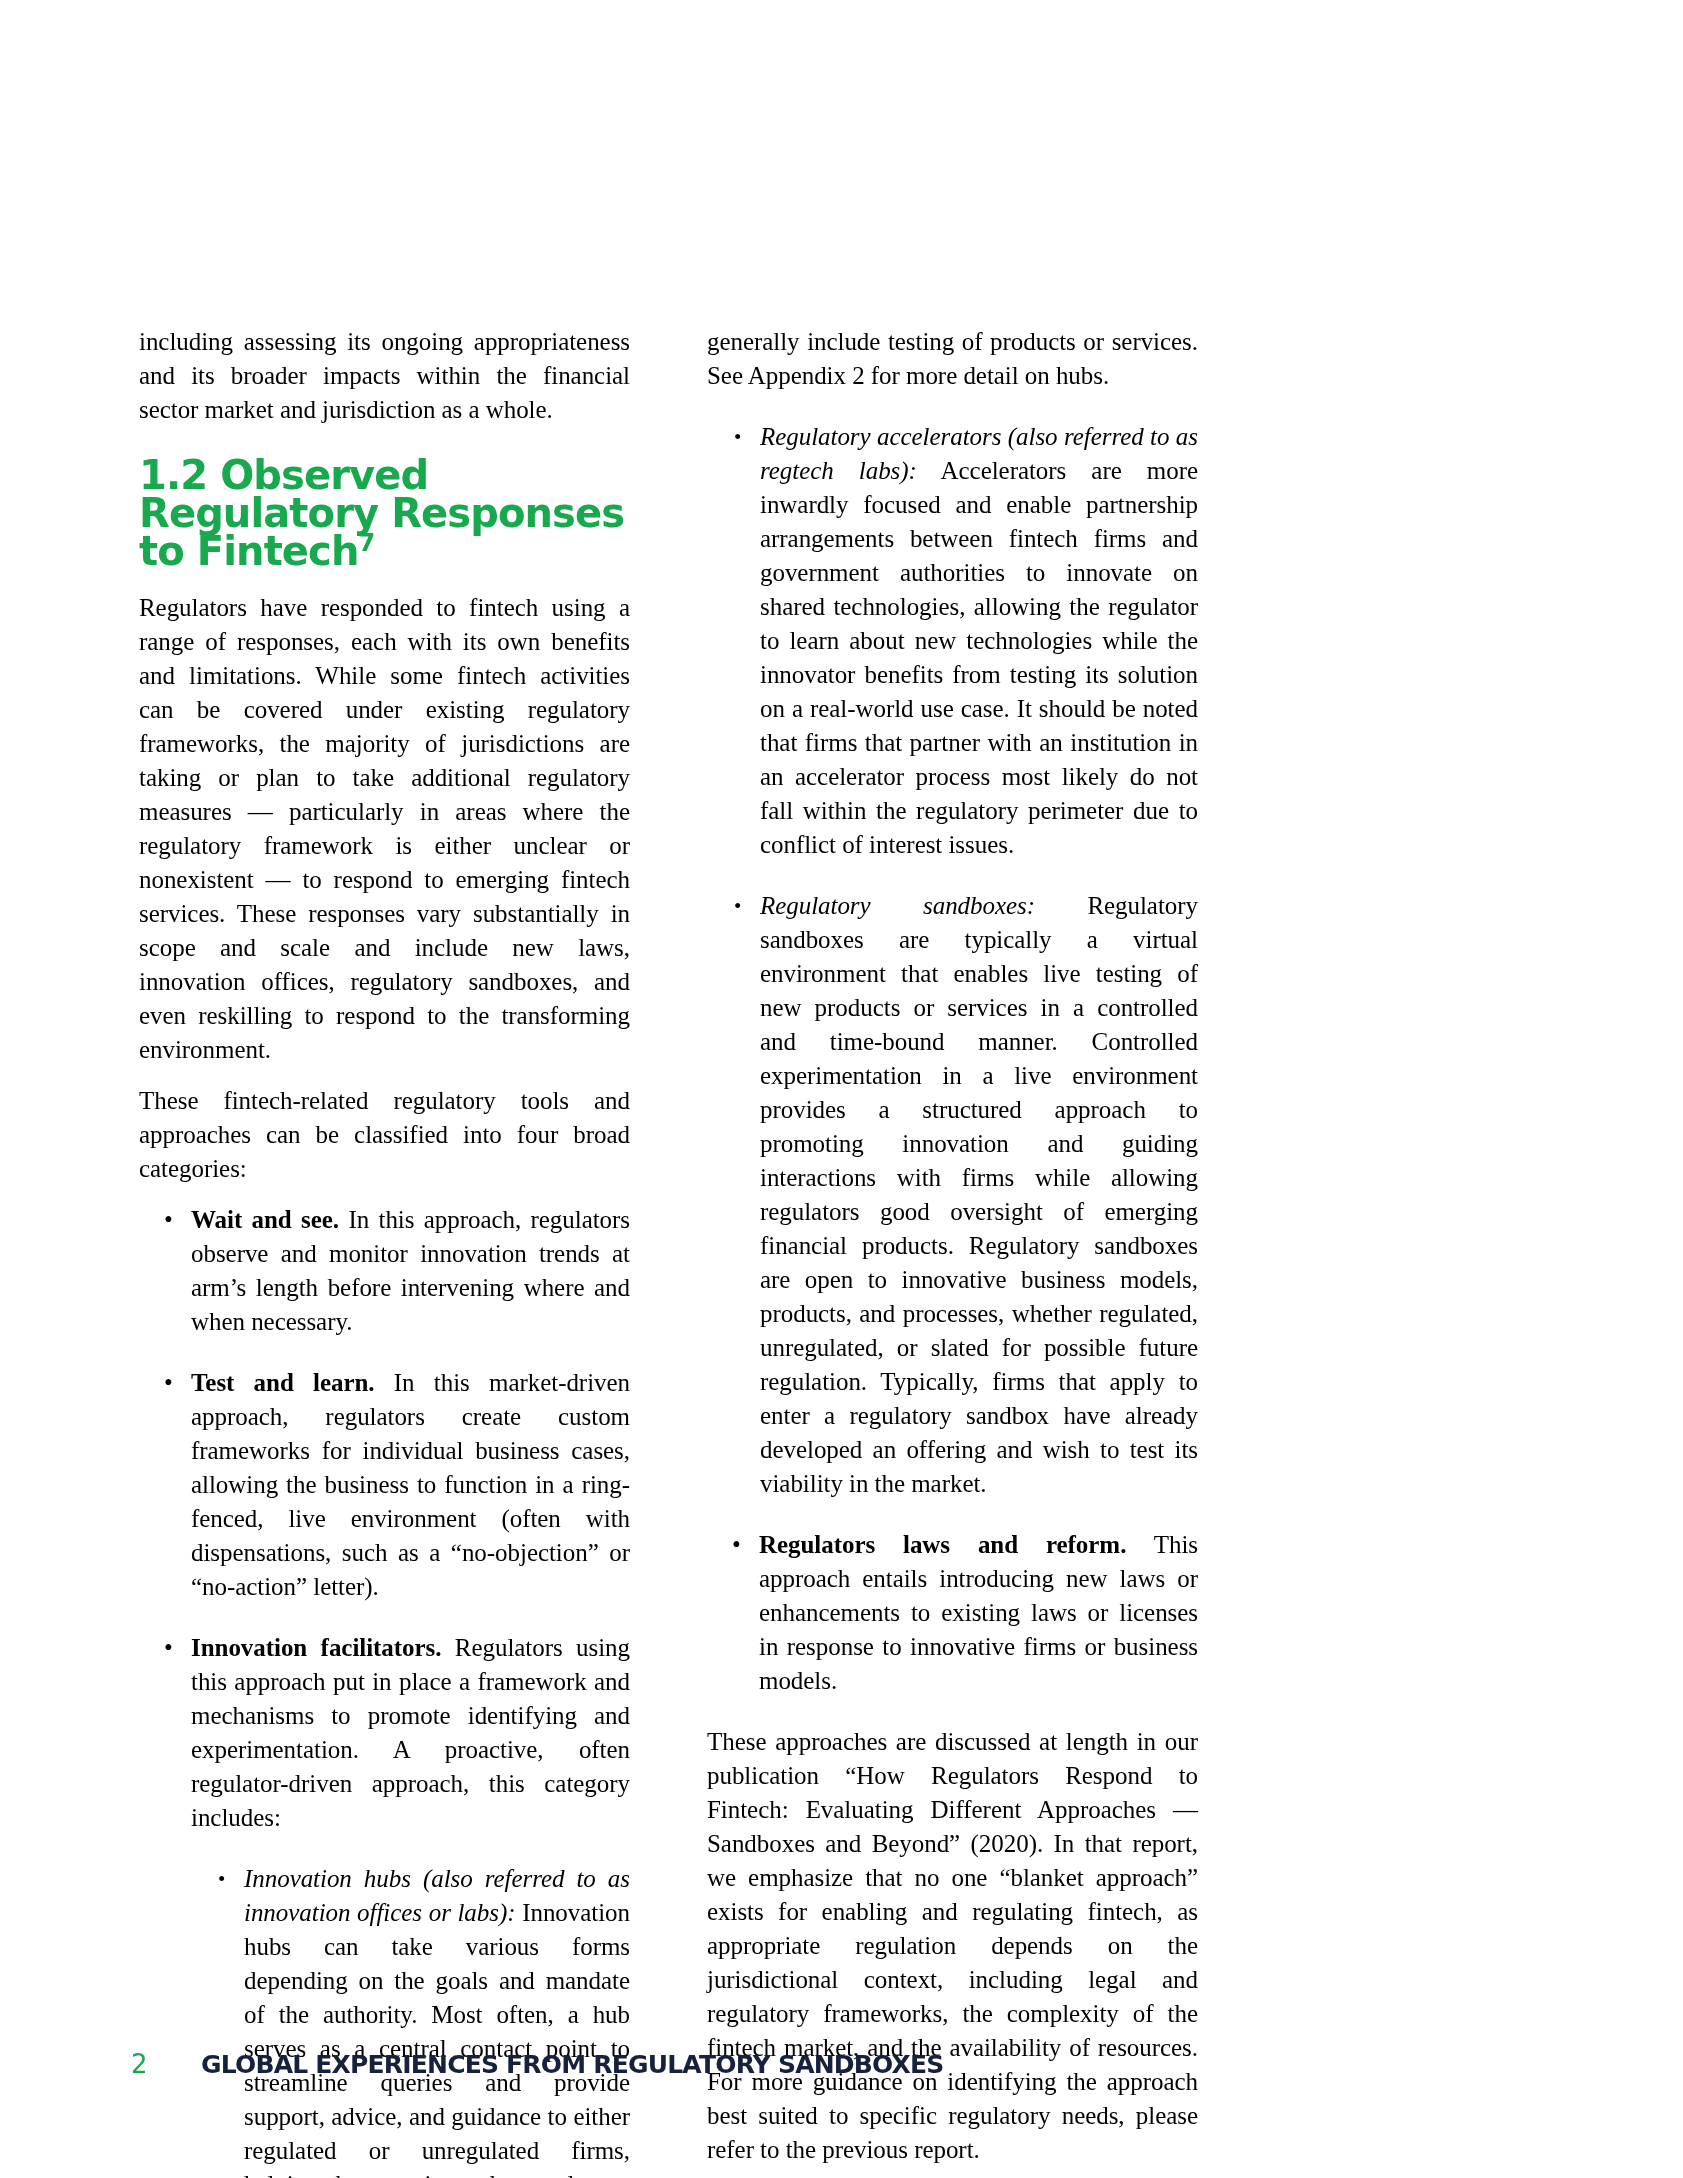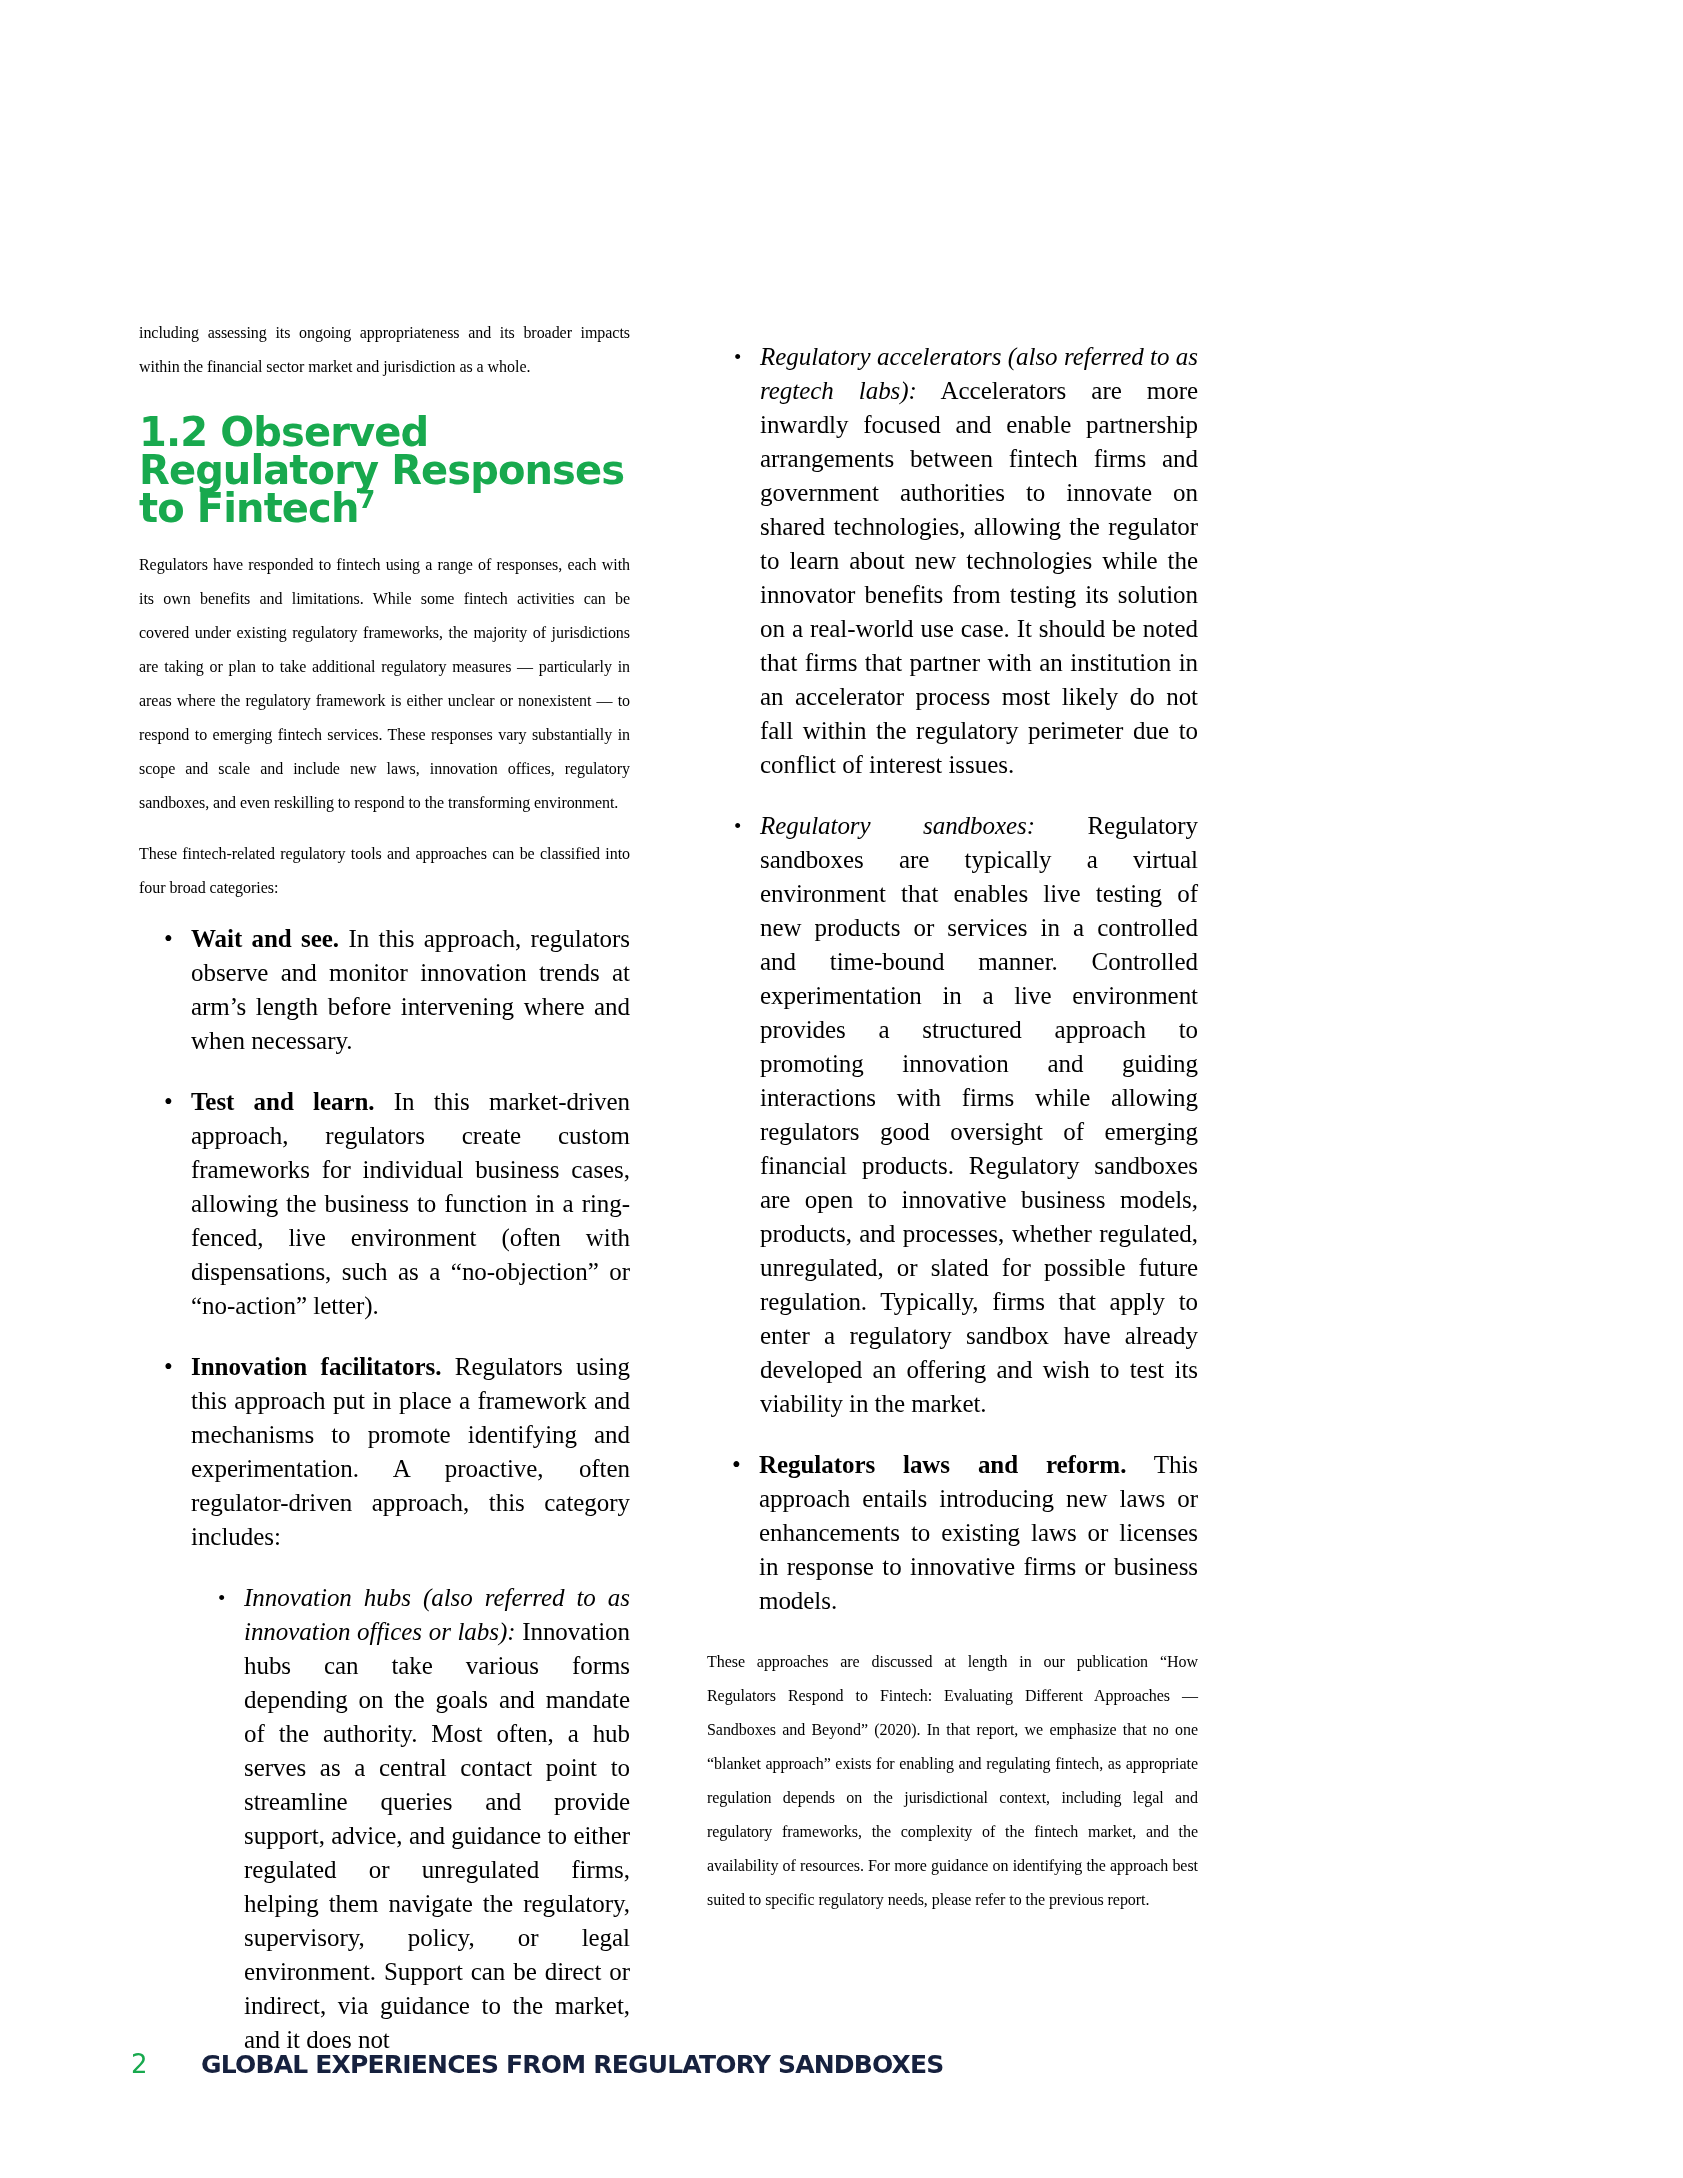--- a/index.html
+++ b/index.html
@@ -33,22 +33,22 @@
     display: flex;
     flex-direction: row;
     gap: 77px;
   }
   .col {
     width: 491px;
   }
 
   
   p.body {
-    margin: 3px 0 17px 0;
-    font-size: 16px;
+    margin: 12px 0 17px 0;
+    font-size: 25px;
     line-height: 34px;
     text-align: justify;
     text-justify: inter-word;
     hyphens: none;
     letter-spacing: -0.05px;
   }
   p.body.last { margin-bottom: 0; }
 
   h2.section-heading {
     margin: 29px 0 21px 0;
@@ -186,20 +186,21 @@
               <span class="bullet-dot">•</span><i class="lead-ib">Innovation hubs (also referred to as innovation offices or labs):</i><span> Innovation hubs can take various forms depending on the goals and mandate of the authority. Most often, a hub serves as a central contact point to streamline queries and provide support, advice, and guidance to either regulated or unregulated firms, helping them navigate the regulatory, supervisory, policy, or legal environment. Support can be direct or indirect, via guidance to the market, and it does not</span>
             </li>
           </ul>
         </li>
 
       </ul>
     </div>
 
     <div class="col">
 
+      <p class="body">generally include testing of products or services. See Appendix 2 for more detail on hubs.</p>
 
       <ul class="sub-bullets" style="margin-top:27px;">
         <li style="margin-bottom:27px;">
           <span class="bullet-dot">•</span><i class="lead-ib">Regulatory accelerators (also referred to as regtech labs):</i><span> Accelerators are more inwardly focused and enable partnership arrangements between fintech firms and government authorities to innovate on shared technologies, allowing the regulator to learn about new technologies while the innovator benefits from testing its solution on a real-world use case.  It should be noted that firms that partner with an institution in an accelerator process most likely do not fall within the regulatory perimeter due to conflict of interest issues.</span>
         </li>
         <li style="margin-bottom:27px;">
           <span class="bullet-dot">•</span><i class="lead-ib">Regulatory sandboxes:</i><span> Regulatory sandboxes are typically a virtual environment that enables live testing of new products or services in a controlled and time-bound manner. Controlled experimentation in a live environment provides a structured approach to promoting innovation and guiding interactions with firms while allowing regulators good oversight of emerging financial products. Regulatory sandboxes are open to innovative business models, products, and processes, whether regulated, unregulated, or slated for possible future regulation. Typically, firms that apply to enter a regulatory sandbox have already developed an offering and wish to test its viability in the market.</span>
         </li>
       </ul>
 

